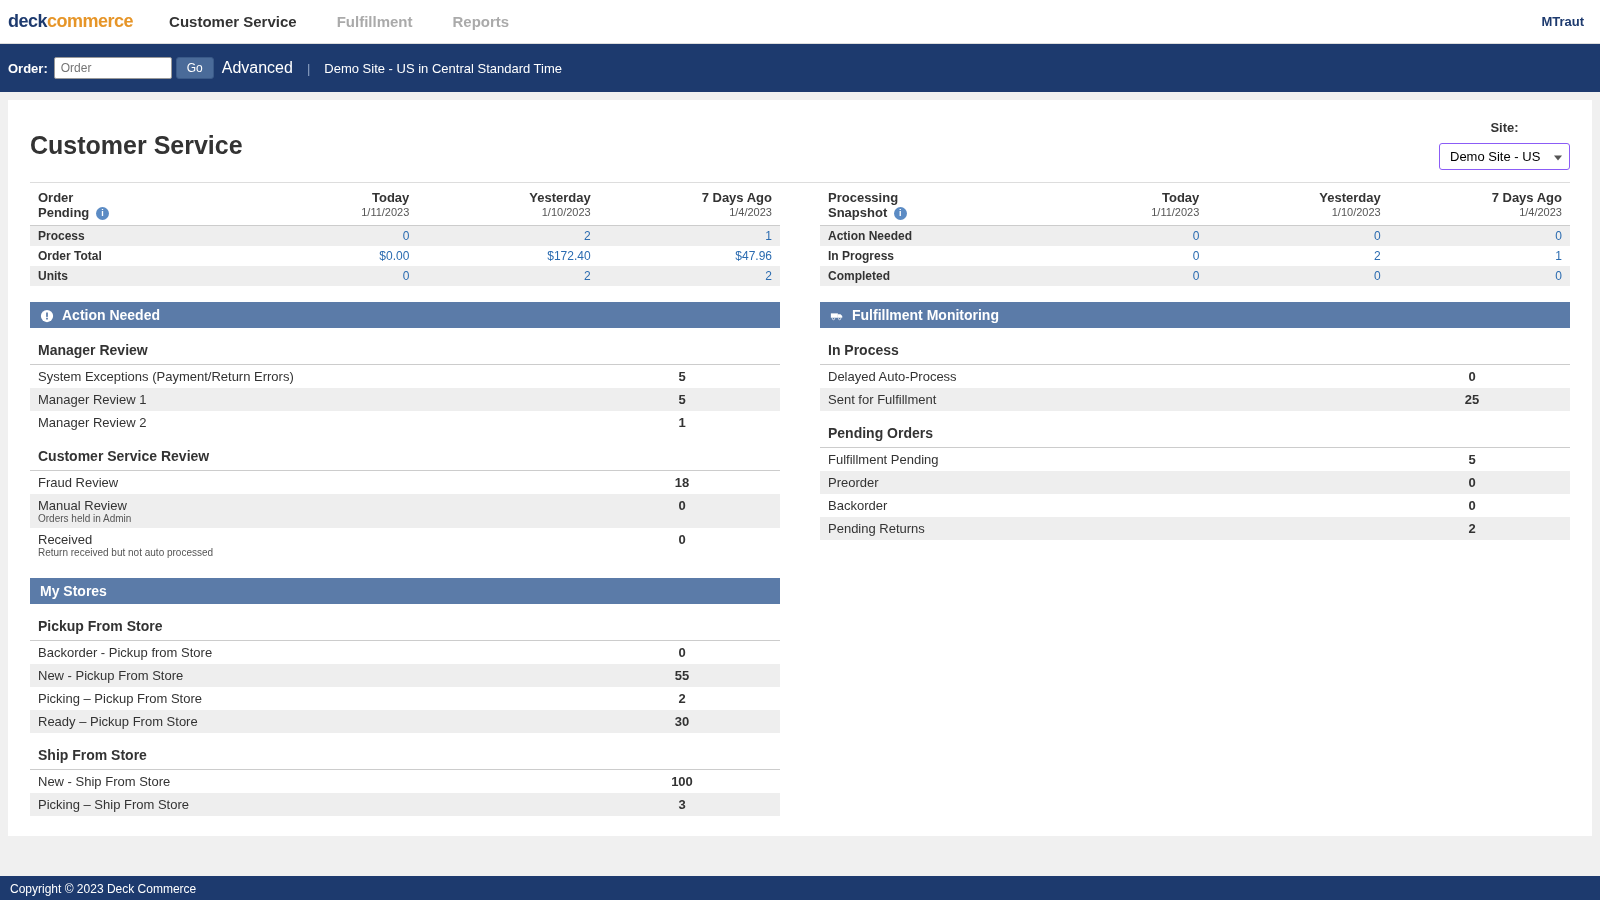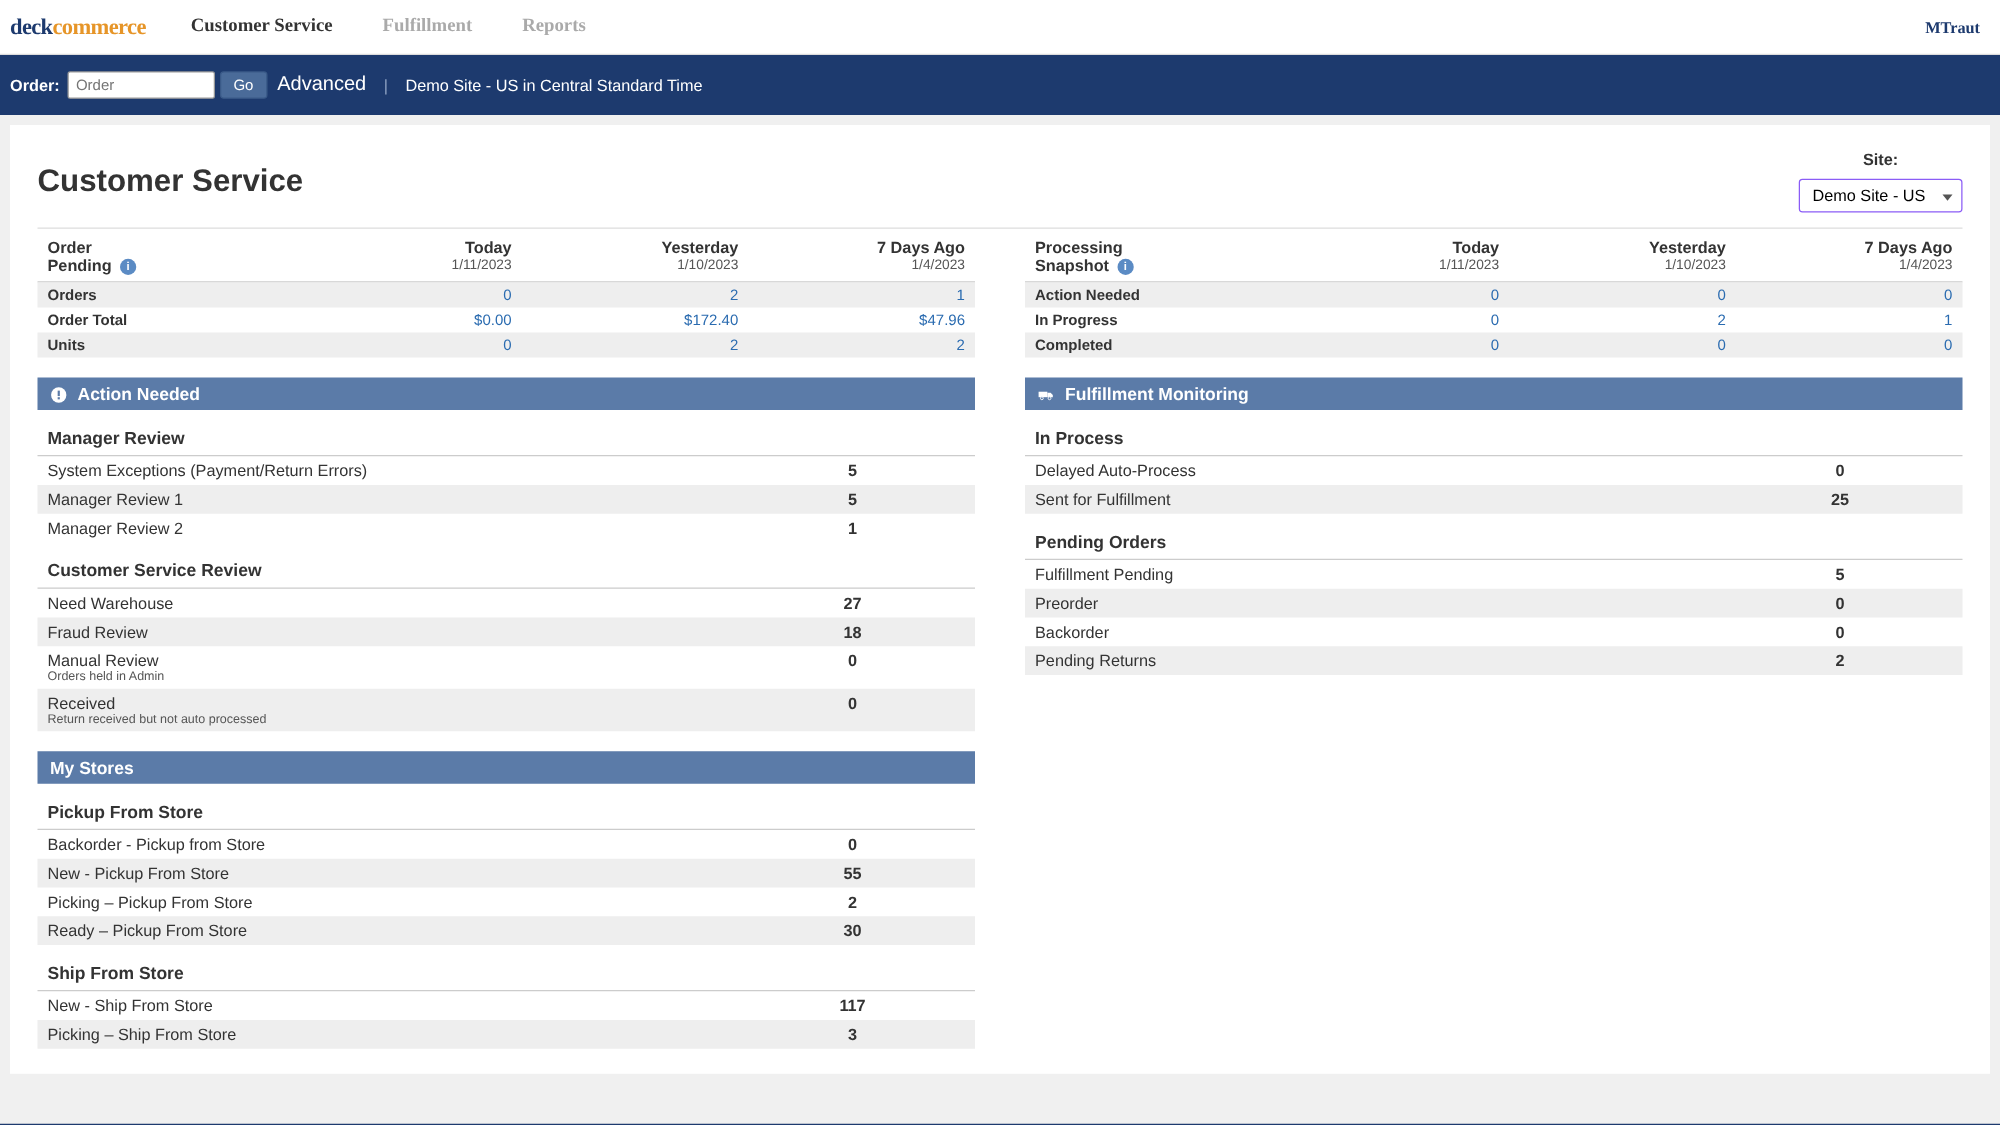--- a/index.html
+++ b/index.html
@@ -1,19 +1,19 @@
 <!DOCTYPE html>
 <html><head>
 <meta charset="utf-8">
 <style>
   * { margin: 0; padding: 0; box-sizing: border-box; }
   body { font-family: -apple-system, BlinkMacSystemFont, "Segoe UI", Arial, sans-serif; font-size: 13px; background: #f0f0f0; color: #333; }
   
   
-  .top-nav { background: #fff; display: flex; align-items: center; padding: 0 8px; height: 44px; border-bottom: 1px solid #ddd; font-family: Liberation Serif, serif; }
+  .top-nav { background: #fff; display: flex; align-items: center; padding: 0 8px; height: 44px; border-bottom: 1px solid #ddd; }
   .logo { font-size: 18px; font-weight: 600; letter-spacing: -0.5px; padding: 0 4px 0 0; }
   .logo .l1 { color: #1d3a6e; }
   .logo .l2 { color: #e69528; }
   .nav-tabs { display: flex; margin-left: 32px; gap: 40px; }
   .nav-tab { color: #aaa; font-weight: 600; font-size: 15px; cursor: pointer; }
   .nav-tab.active { color: #333; }
   .user-menu { margin-left: auto; color: #1d3a6e; font-weight: 600; padding-right: 8px; cursor: pointer; }
   
   
   .sub-bar { background: #1d3a6e; color: #fff; display: flex; align-items: center; padding: 6px 8px; height: 48px; font-size: 13px; }
@@ -120,21 +120,21 @@
             <span class="h1">Yesterday</span>
             <span class="h2">1/10/2023</span>
           </div>
         <div class="sum-head-col">
             <span class="h1">7 Days Ago</span>
             <span class="h2">1/4/2023</span>
           </div>
       </div>
       <div id="os-rows">
           <div class="sum-row">
-            <div class="lbl">Orders</div>
+            <div class="lbl">Process</div>
             <div class="val">0</div>
             <div class="val">2</div>
             <div class="val">1</div>
           </div>
           <div class="sum-row">
             <div class="lbl">Order Total</div>
             <div class="val">$0.00</div>
             <div class="val">$172.40</div>
             <div class="val">$47.96</div>
           </div>
@@ -212,24 +212,20 @@
               <div class="val">5</div>
             </div>
             <div class="data-row">
               <div class="lbl">Manager Review 2</div>
               <div class="val">1</div>
             </div>
           </div>
           <div class="sub-heading">Customer Service Review</div>
           <div>
             <div class="data-row">
-              <div class="lbl">Need Warehouse</div>
-              <div class="val">27</div>
-            </div>
-            <div class="data-row">
               <div class="lbl">Fraud Review</div>
               <div class="val">18</div>
             </div>
             <div class="data-row">
               <div class="lbl">Manual Review<span class="sub">Orders held in Admin</span></div>
               <div class="val">0</div>
             </div>
             <div class="data-row">
               <div class="lbl">Received<span class="sub">Return received but not auto processed</span></div>
               <div class="val">0</div>
@@ -257,21 +253,21 @@
             </div>
             <div class="data-row">
               <div class="lbl">Ready – Pickup From Store</div>
               <div class="val">30</div>
             </div>
           </div>
           <div class="sub-heading">Ship From Store</div>
           <div>
             <div class="data-row">
               <div class="lbl">New - Ship From Store</div>
-              <div class="val">117</div>
+              <div class="val">100</div>
             </div>
             <div class="data-row">
               <div class="lbl">Picking – Ship From Store</div>
               <div class="val">3</div>
             </div>
           </div>
         </div>
     </div>
 
     <div class="col">

